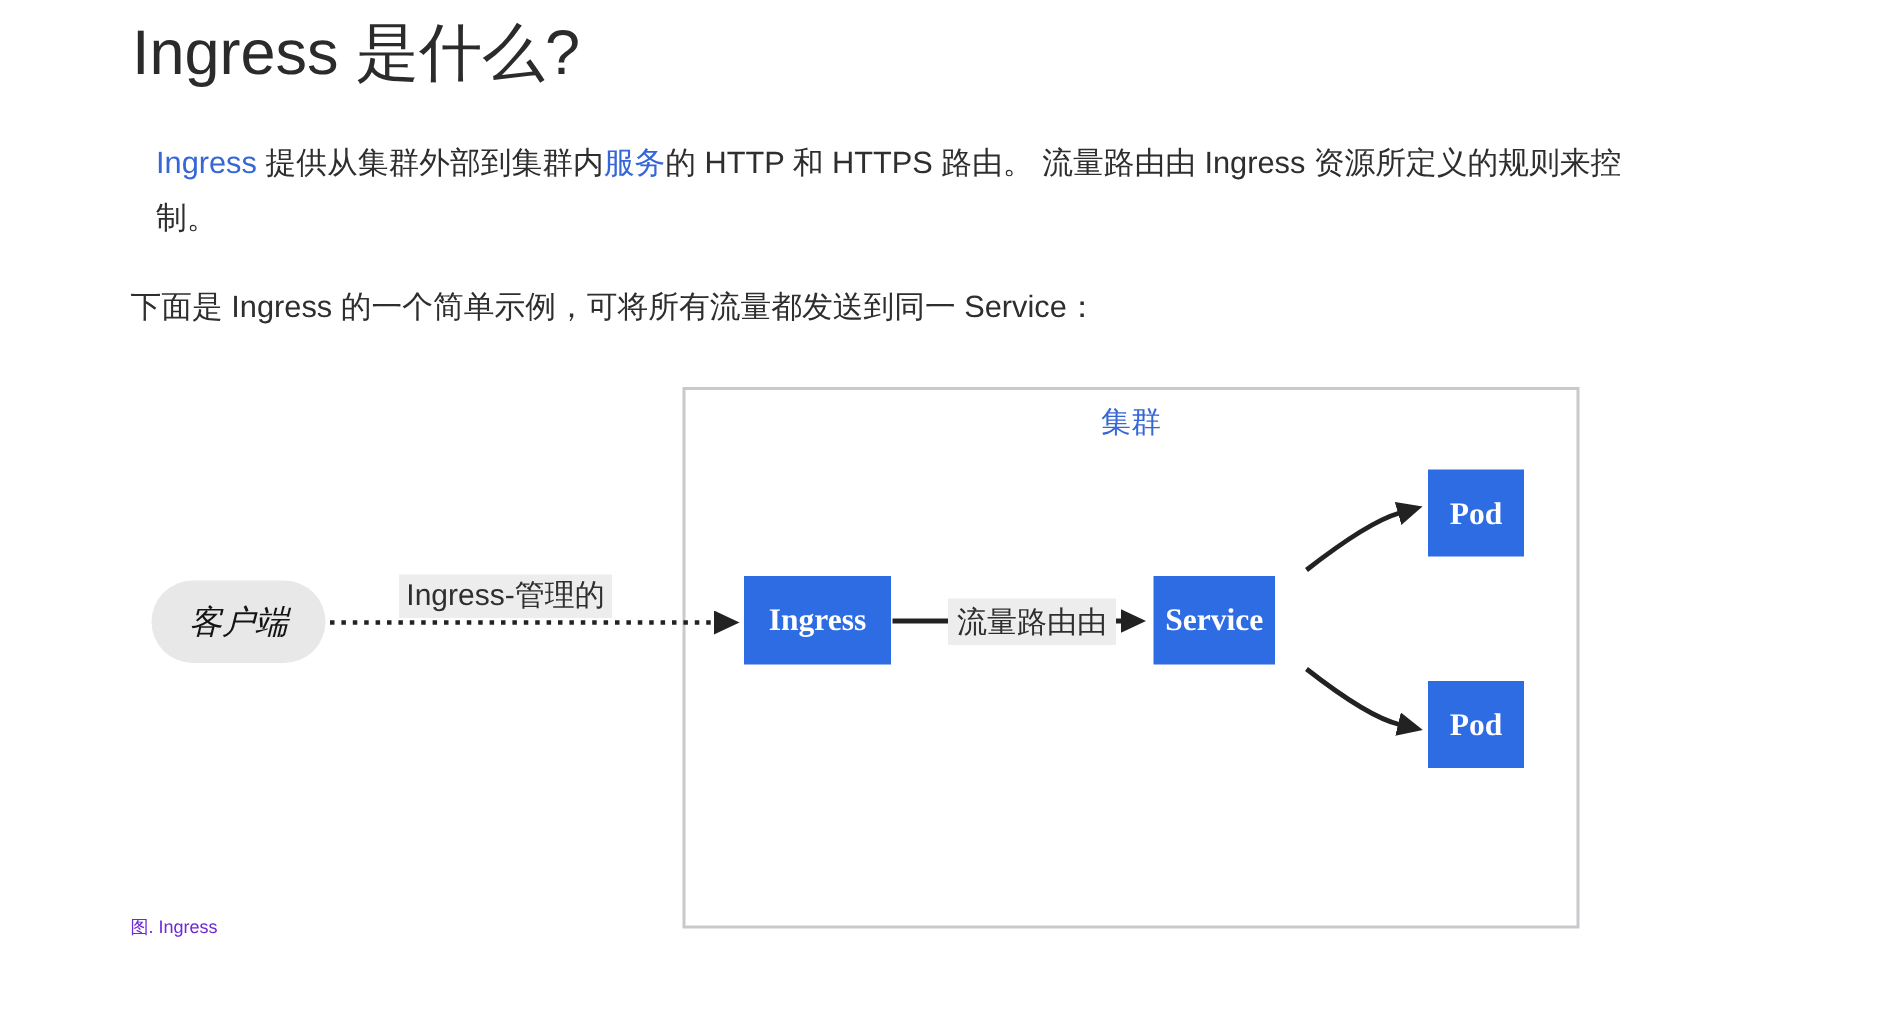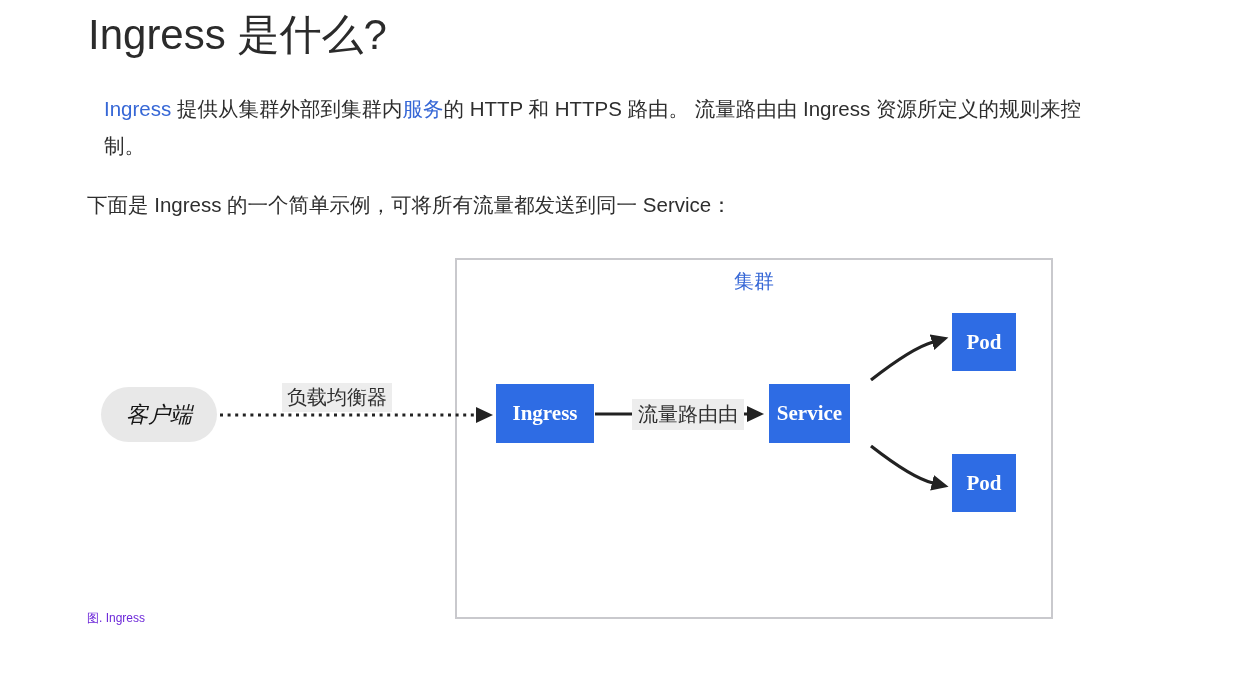--- a/index.html
+++ b/index.html
@@ -92,21 +92,21 @@
     </defs>
     <line class="conn conn-dotted" x1="220" y1="415" x2="477" y2="415" marker-end="url(#arrow)"></line>
     <line class="conn" x1="595" y1="414" x2="748" y2="414" marker-end="url(#arrow)"></line>
     <path class="conn" d="M 871 380 Q 912 348 933 342" marker-end="url(#arrow)"></path>
     <path class="conn" d="M 871 446 Q 912 478 933 483" marker-end="url(#arrow)"></path>
   </svg>
 
   <div class="client-node">客户端</div>
 
   <div class="lb-label">
-    <div><span class="lbl-line">负载均衡器</span></div>
+    <div><span class="lbl-line">Ingress-管理的</span></div>
   </div>
 
   <div class="node node-ingress">Ingress</div>
 
   <div class="route-label">流量路由由</div>
 
   <div class="node node-service">Service</div>
 
   <div class="node node-pod-top">Pod</div>
 

